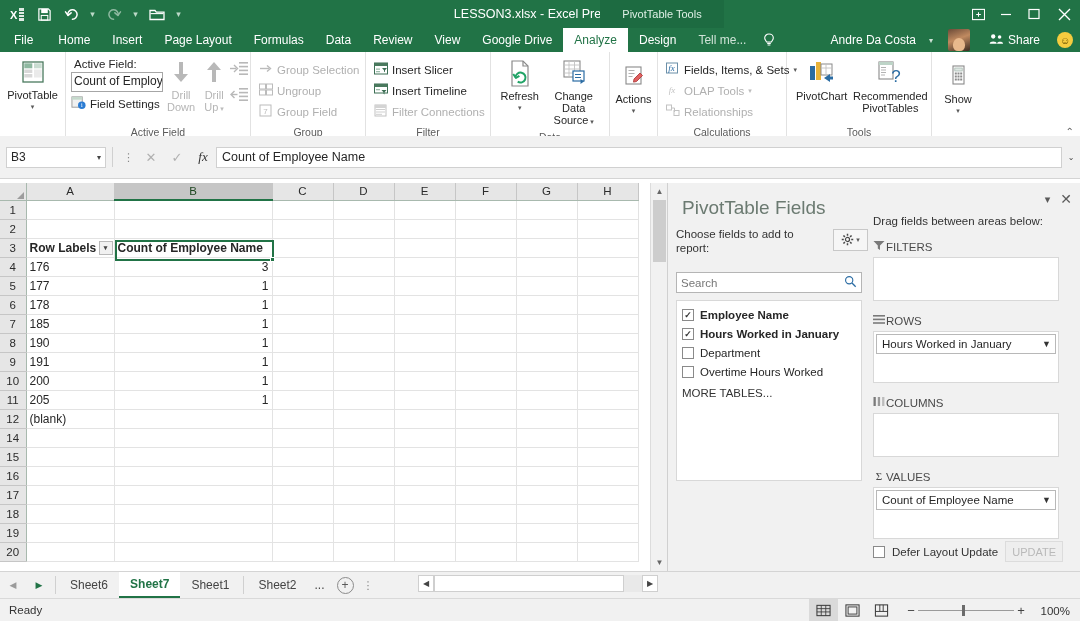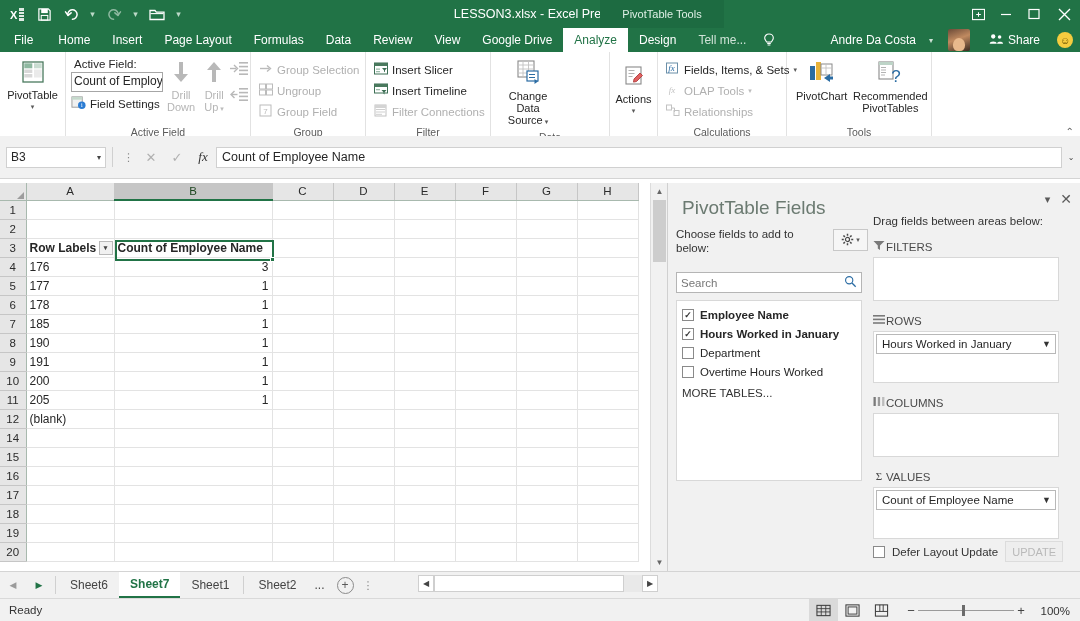--- a/index.html
+++ b/index.html
@@ -613,20 +613,32 @@
               </svg>
           </span>
           <span>Filter Connections</span>
         </div>
       </div>
       <div class="grp-title">Filter</div>
     </div>
 
     <div class="grp" style="width:119px">
       <div class="grp-body" style="padding-top:1px">
+        <div class="bigbtn" style="width:50px">
+          <div class="ico">
+            <svg width="28" height="30" viewBox="0 0 28 30">
+                <path d="M6 2 h11 l5 5 v20 H6Z" fill="#fff" stroke="#8a8a8a" stroke-width="1.2"></path>
+                <path d="M17 2 v5 h5" fill="none" stroke="#8a8a8a" stroke-width="1.2"></path>
+                <path d="M9.5 18.5 a5 5 0 1 1 2.2 4.2" fill="none" stroke="#21a366" stroke-width="2"></path>
+                <path d="M7.2 15 L9.9 19 L13.4 16.8" fill="none" stroke="#21a366" stroke-width="2" stroke-linejoin="round"></path>
+              </svg>
+          </div>
+          <div>Refresh</div>
+          <div class="caret">▾</div>
+        </div>
         <div class="bigbtn" style="width:64px">
           <div class="ico">
             <svg width="28" height="30" viewBox="0 0 28 30">
                 <rect x="4" y="2" width="16" height="16" fill="#fff" stroke="#8a8a8a" stroke-width="1.1"></rect>
                 <path d="M4 6h16M4 10h16M4 14h16M9 2v16M14.5 2v16" stroke="#c2c2c2" stroke-width="0.9"></path>
                 <rect x="13" y="12" width="11" height="10" fill="#fff" stroke="#2b6ca3" stroke-width="1.2"></rect>
                 <path d="M15 15.5h6M15 18.5h6" stroke="#2b6ca3" stroke-width="1.2"></path>
                 <path d="M20.5 20 l3.5 2.5 -3.5 2.5Z" fill="#2b6ca3"></path>
               </svg>
           </div>
@@ -712,20 +724,44 @@
                 <text x="21" y="22" font-size="17" fill="#2b6ca3" text-anchor="middle" font-family="Liberation Sans">?</text>
               </svg>
           </div>
           <div>Recommended</div>
           <div>PivotTables</div>
         </div>
       </div>
       <div class="grp-title">Tools</div>
     </div>
 
+    <div class="grp" style="width:52px; border-right:none">
+      <div class="grp-body" style="justify-content:center; padding-top:4px">
+        <div class="bigbtn" style="width:46px">
+          <div class="ico">
+            <svg width="24" height="26" viewBox="0 0 24 26">
+                <rect x="7" y="2" width="11" height="18" fill="#fff" stroke="#8a8a8a" stroke-width="1.1"></rect>
+                <rect x="8.8" y="4" width="7.4" height="3" fill="#dfe7e3" stroke="#9fb3a8" stroke-width="0.7"></rect>
+                <rect x="8.8" y="8.5" width="2" height="2" fill="#8a8a8a"></rect>
+                <rect x="11.5" y="8.5" width="2" height="2" fill="#8a8a8a"></rect>
+                <rect x="14.2" y="8.5" width="2" height="2" fill="#8a8a8a"></rect>
+                <rect x="8.8" y="11.5" width="2" height="2" fill="#8a8a8a"></rect>
+                <rect x="11.5" y="11.5" width="2" height="2" fill="#8a8a8a"></rect>
+                <rect x="14.2" y="11.5" width="2" height="2" fill="#8a8a8a"></rect>
+                <rect x="8.8" y="14.5" width="2" height="2" fill="#8a8a8a"></rect>
+                <rect x="11.5" y="14.5" width="2" height="2" fill="#8a8a8a"></rect>
+                <rect x="14.2" y="14.5" width="2" height="2" fill="#8a8a8a"></rect>
+              </svg>
+          </div>
+          <div>Show</div>
+          <div class="caret">▾</div>
+        </div>
+      </div>
+      <div class="grp-title"></div>
+    </div>
 
     <div class="collapse-ribbon">⌃</div>
   </div>
 
   <div class="fbar">
     <div class="namebox">
       <span>B3</span>
       <span class="caret">▾</span>
     </div>
     <div class="fb-sep"></div>
@@ -979,21 +1015,21 @@
   </div>
 
   <div class="pivot">
     <div class="pv-title">PivotTable Fields</div>
     <div class="pv-close-row">
       <span class="pv-ic">▾</span>
       <span class="pv-ic x">✕</span>
     </div>
 
     <div class="pv-left">
-      <div class="pv-choose">Choose fields to add to below:</div>
+      <div class="pv-choose">Choose fields to add to report:</div>
       <div class="gear-btn">
         <span>
           <svg width="13" height="13" viewBox="0 0 14 14">
               <circle cx="7" cy="7" r="2.2" fill="none" stroke="#4a4a4a" stroke-width="1.3"></circle>
               <g stroke="#4a4a4a" stroke-width="1.6">
                 <path d="M7 0.8v2.2M7 11v2.2M0.8 7h2.2M11 7h2.2M2.6 2.6l1.6 1.6M9.8 9.8l1.6 1.6M11.4 2.6l-1.6 1.6M4.2 9.8l-1.6 1.6"></path>
               </g>
             </svg>
         </span>
         <span class="caret">▾</span>

